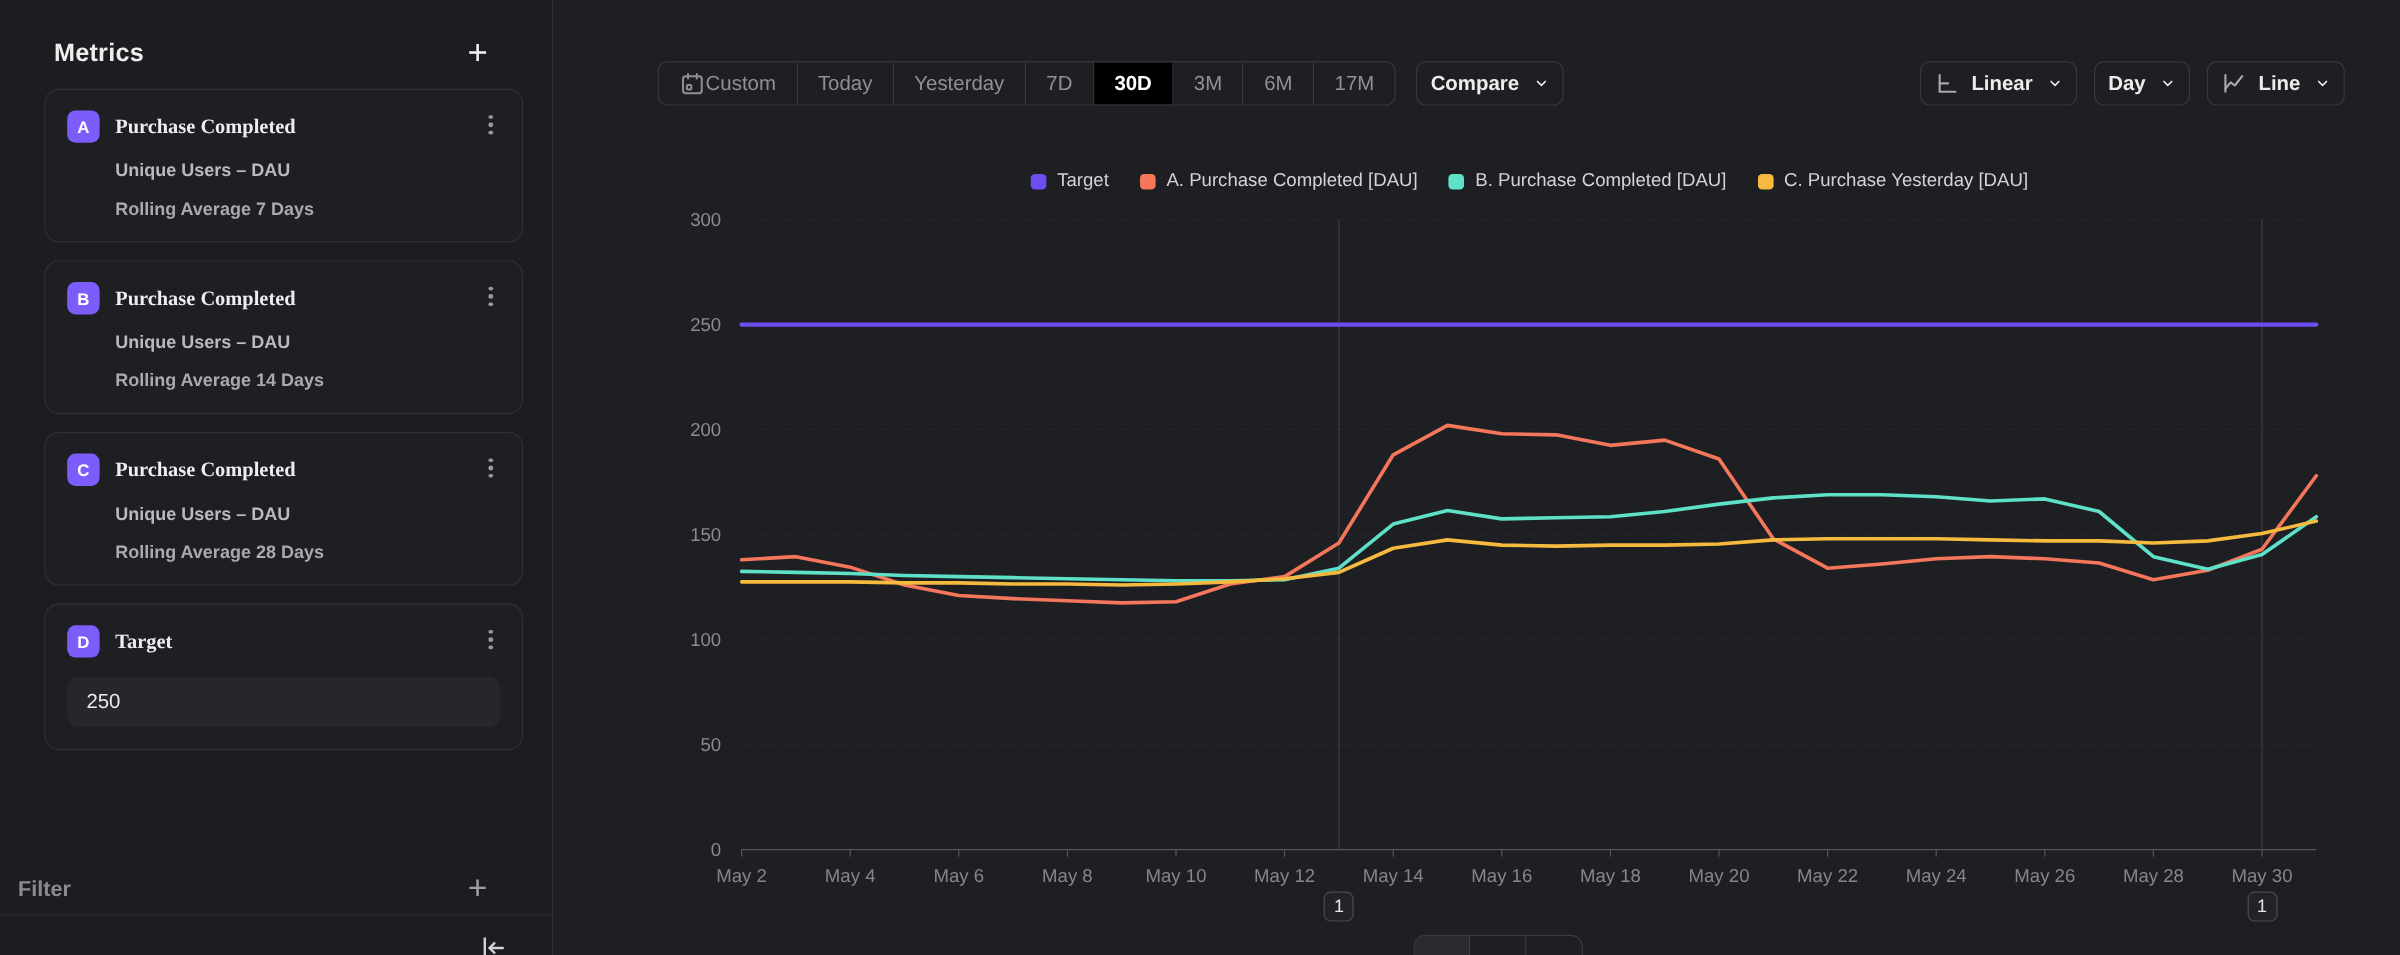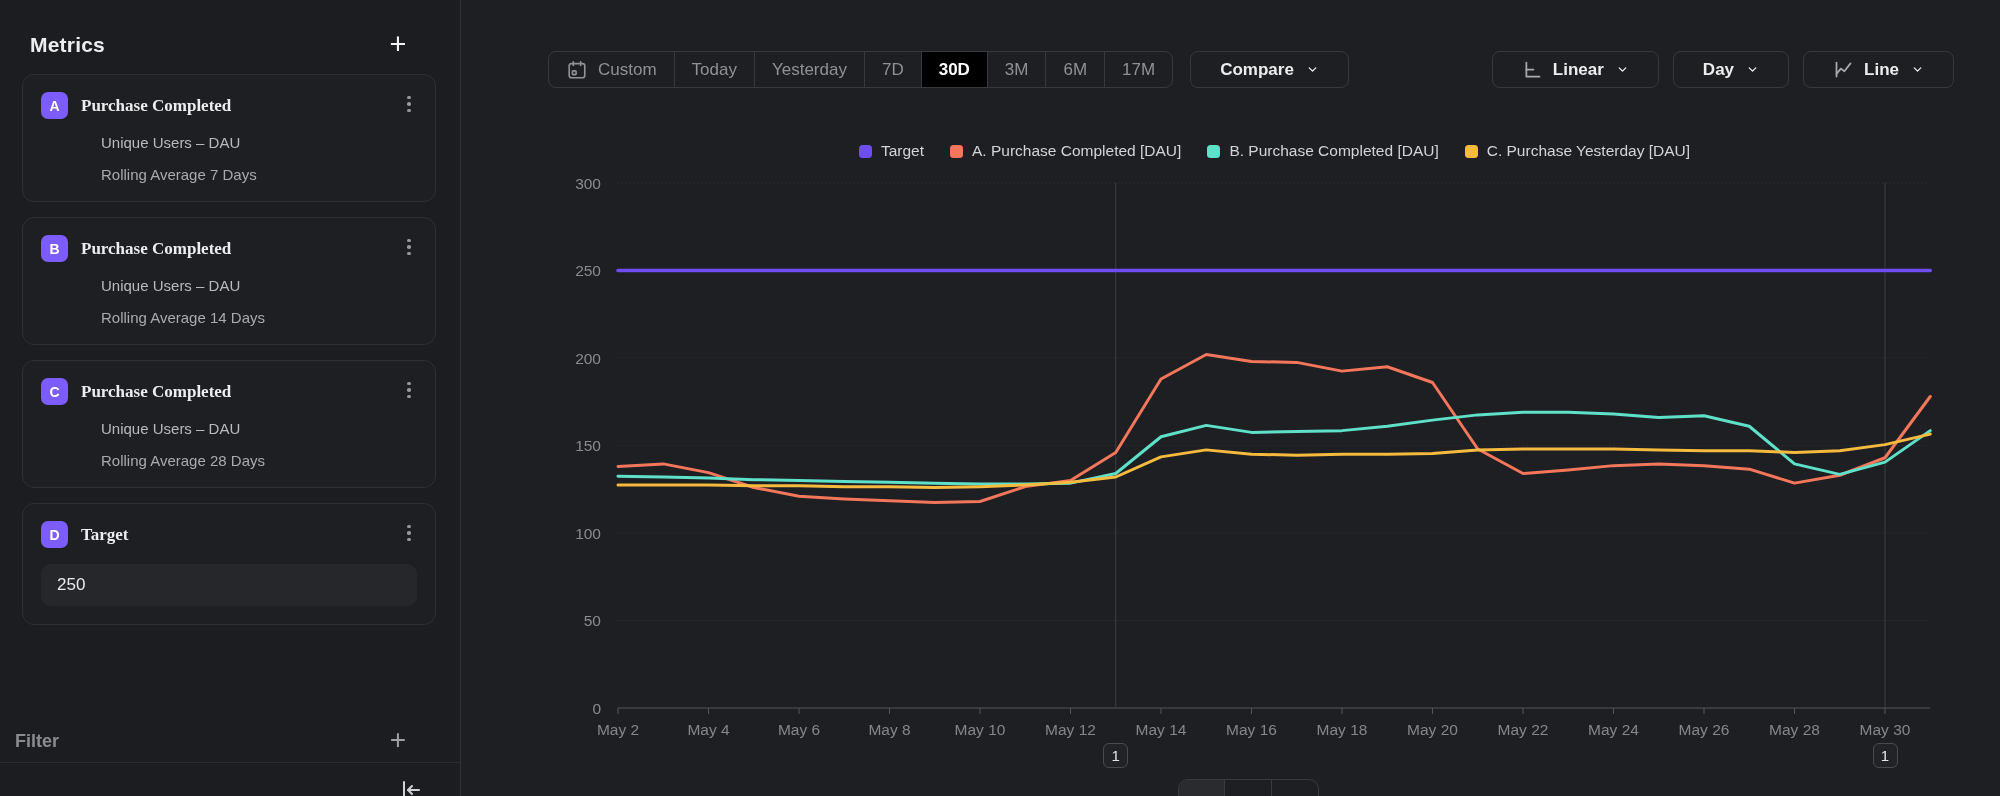--- a/index.html
+++ b/index.html
@@ -9,20 +9,21 @@
     background:#1e1f22; color:#e8e9ea;
     position:relative;
   }
   .app { position:absolute; inset:0; display:flex; }
 
   
   .sidebar {
     width:461px; height:796px; flex:0 0 461px;
     background:#1c1d20; border-right:1px solid #303136;
     position:relative;
+    padding-left:15px;
   }
   .sb-header { position:relative; height:74px; }
   .sb-title {
     position:absolute; left:30px; top:33px;
     font-size:21px; font-weight:700; color:#eceded; letter-spacing:.2px;
   }
   .icon-plus-btn {
     position:absolute; right:48px; top:30px; width:28px; height:28px;
     background:none; border:none; color:#f0f1f2; cursor:pointer;
     font-size:29px; font-weight:300; line-height:26px; text-align:center;
@@ -38,21 +39,21 @@
     color:#fff; font-size:14px; font-weight:700;
     display:flex; align-items:center; justify-content:center; flex:0 0 27px;
   }
   .mc-title { font-size:17px; font-weight:700; color:#ededef;font-family:Liberation Serif, serif; }
   .kebab {
     position:absolute; right:14px; top:16px; width:24px; height:26px;
     background:none; border:none; cursor:pointer;
     display:flex; flex-direction:column; align-items:center; justify-content:center; gap:3px;
   }
   .kebab .dot { width:3.5px; height:3.5px; border-radius:50%; background:#97989b; }
-  .mc-sub { margin:15px 0 0 60px; font-size:15px; color:#b9babd; }
+  .mc-sub { margin:15px 0 0 40px; font-size:15px; color:#b9babd;font-weight:bold; }
   .mc-sub.dim { color:#a9aaae; }
   .target-input {
     margin:16px 0 0 0; width:100%; height:42px;
     background:#26272b; border:none; border-radius:10px;
     color:#e8e9ea; font-size:17px; padding:0 16px;
     font-family:"Liberation Sans", sans-serif;
   }
   .filter-row { position:absolute; left:15px; right:48px; top:726px; height:30px; }
   .filter-label { font-size:18px; font-weight:700; color:#8a8b8f; line-height:30px; }
   .filter-plus {
@@ -73,29 +74,29 @@
     position:absolute; left:87px; right:46px; top:51px; height:37px;
     display:flex; justify-content:space-between; align-items:stretch;
   }
   .tb-left, .tb-right { display:flex; align-items:stretch; }
   .tb-left { gap:17px; }
   .tb-right { gap:14px; }
   .seg-group {
     display:flex; border:1px solid #38393d; border-radius:8px; overflow:hidden;
   }
   .seg {
-    display:flex; align-items:center; gap:10px; padding:0 17px;
+    display:flex; align-items:center; padding:0 17px;
     font-size:17px; color:#909194; background:transparent; border:none;
     border-right:1px solid #38393d; cursor:pointer;
     font-family:"Liberation Sans", sans-serif;
   }
   .seg:last-child { border-right:none; }
   .seg.selected { background:#000000; color:#ffffff; font-weight:700; }
   .tb-btn {
-    display:flex; align-items:center; gap:10px; padding:0 29px;
+    display:flex; align-items:center; gap:10px; padding:0 11px;
     border:1px solid #38393d; border-radius:8px; background:transparent;
     font-size:17px; font-weight:700; color:#eceded; cursor:pointer;
     font-family:"Liberation Sans", sans-serif;
   }
   .tb-btn svg.chev { margin-left:2px; }
   .cal-icon, .axis-icon, .linechart-icon { color:#a9aaad; }
   .seg .cal-icon { color:#909194; }
 
   
   .legend {

